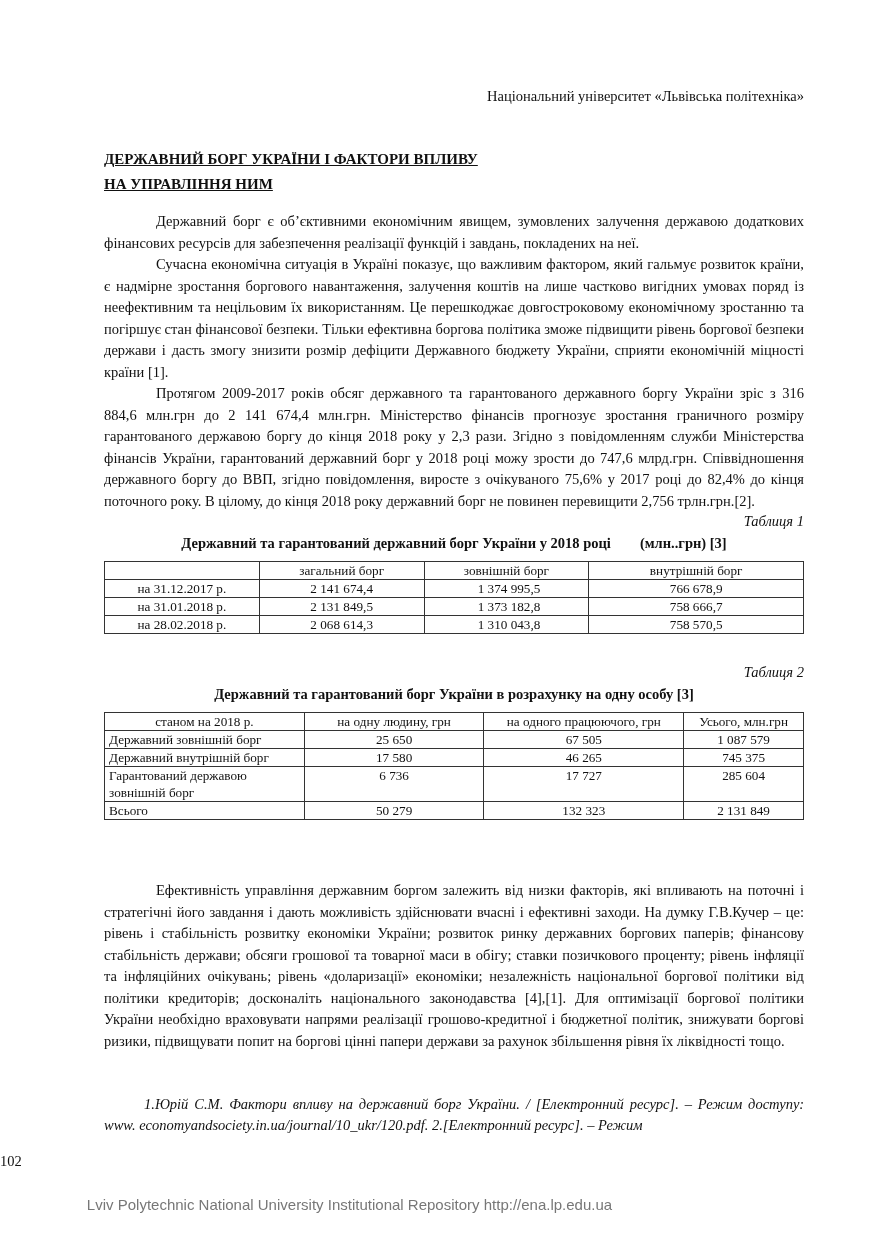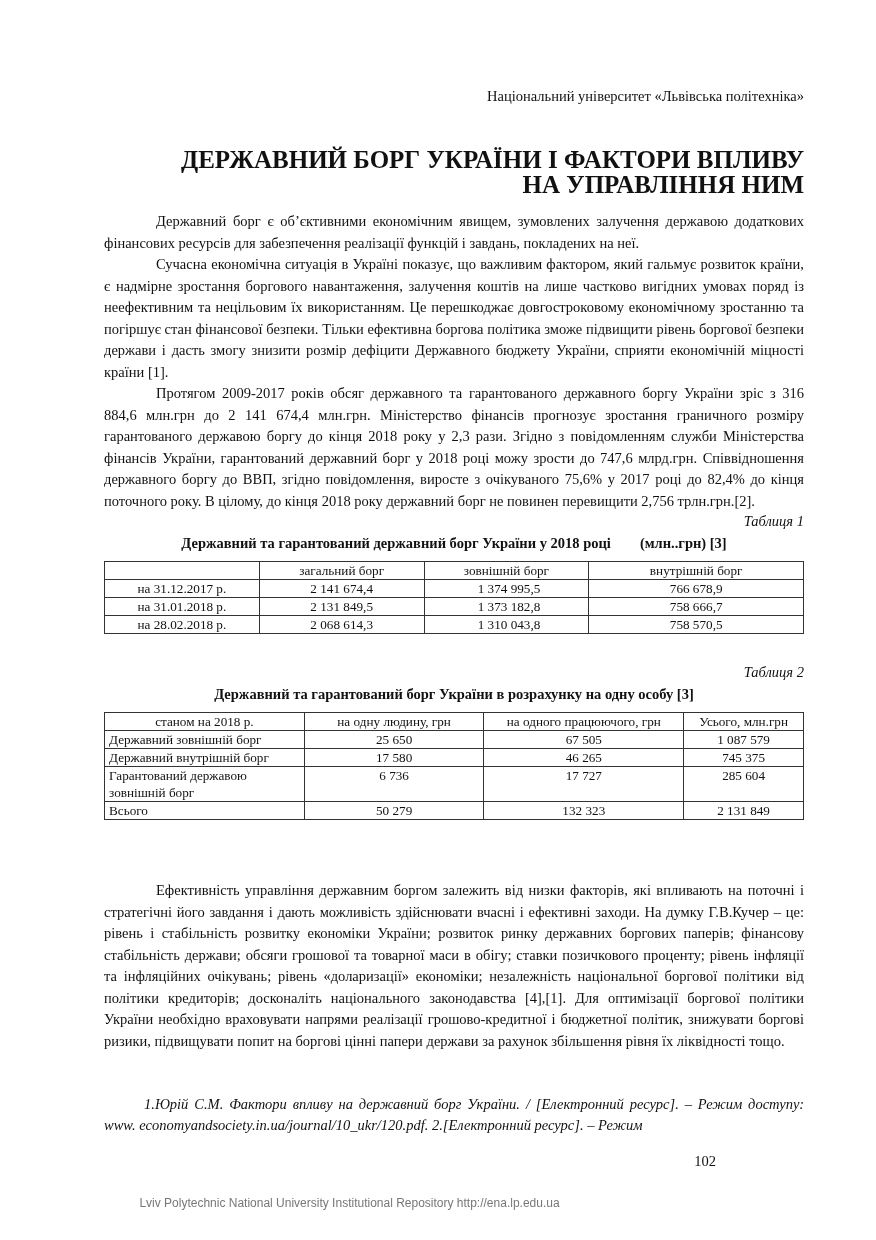--- a/index.html
+++ b/index.html
@@ -1,32 +1,32 @@
 <!DOCTYPE html>
 <html><head>
 <meta charset="utf-8">
 <style>
   html, body { margin:0; padding:0; background:#ffffff; }
   body { width:876px; height:1240px; position:relative; font-family:"Liberation Serif", serif; color:#111; overflow:hidden; }
   .author { position:absolute; right:72px; top:86px; text-align:right; font-size:14.5px; line-height:20px; }
   .author .name { font-weight:bold; }
-  .title { position:absolute; left:104px; width:700px; top:147px; text-align:right; font-weight:bold; font-size:25px; line-height:25px; }
+  .title { position:absolute; left:104px; width:700px; top:147px; text-align:left; font-weight:bold; font-size:15px; line-height:25px;text-decoration:underline; }
   .p { position:absolute; left:104px; width:700px; font-size:14.5px; line-height:21.5px; text-align:justify; margin:0; }
   .p .ind { display:inline-block; width:52px; }
   .tcap { position:absolute; right:72px; font-style:italic; font-size:14.5px; }
   .ttitle { position:absolute; left:104px; width:700px; text-align:center; font-weight:bold; font-size:14.5px; }
   table { position:absolute; left:104px; border-collapse:collapse; font-size:13.2px;padding-left:36px; }
   td { border:1px solid #333; padding:0 4px; line-height:17px; vertical-align:top; }
   .t1 { top:561px; width:700px; }
   .t2 { top:712px; width:700px; }
   .c { text-align:center; }
   .r { text-align:right; padding-right:48px; }
   .ref { position:absolute; left:104px; width:700px; font-style:italic; font-size:14.5px; line-height:21.5px; text-align:justify; }
-  .pnum { position:absolute; left:0; width:716px; top:1153px; text-align:right; font-size:14.5px; }
-  .footer { position:absolute; left:0; width:699px; top:1196px; text-align:center; font-family:"Liberation Sans", sans-serif; font-size:12px; color:#777; }
+  .pnum { position:absolute; left:0; width:716px; top:1153px; text-align:left; font-size:14.5px; }
+  .footer { position:absolute; left:0; width:699px; top:1196px; text-align:center; font-family:"Liberation Sans", sans-serif; font-size:15px; color:#777; }
 </style>
 </head>
 <body>
 
 <div class="author">
   <div>Національний університет «Львівська політехніка»</div>
 </div>
 
 <div class="title">
   <div>ДЕРЖАВНИЙ БОРГ УКРАЇНИ І ФАКТОРИ ВПЛИВУ</div>

